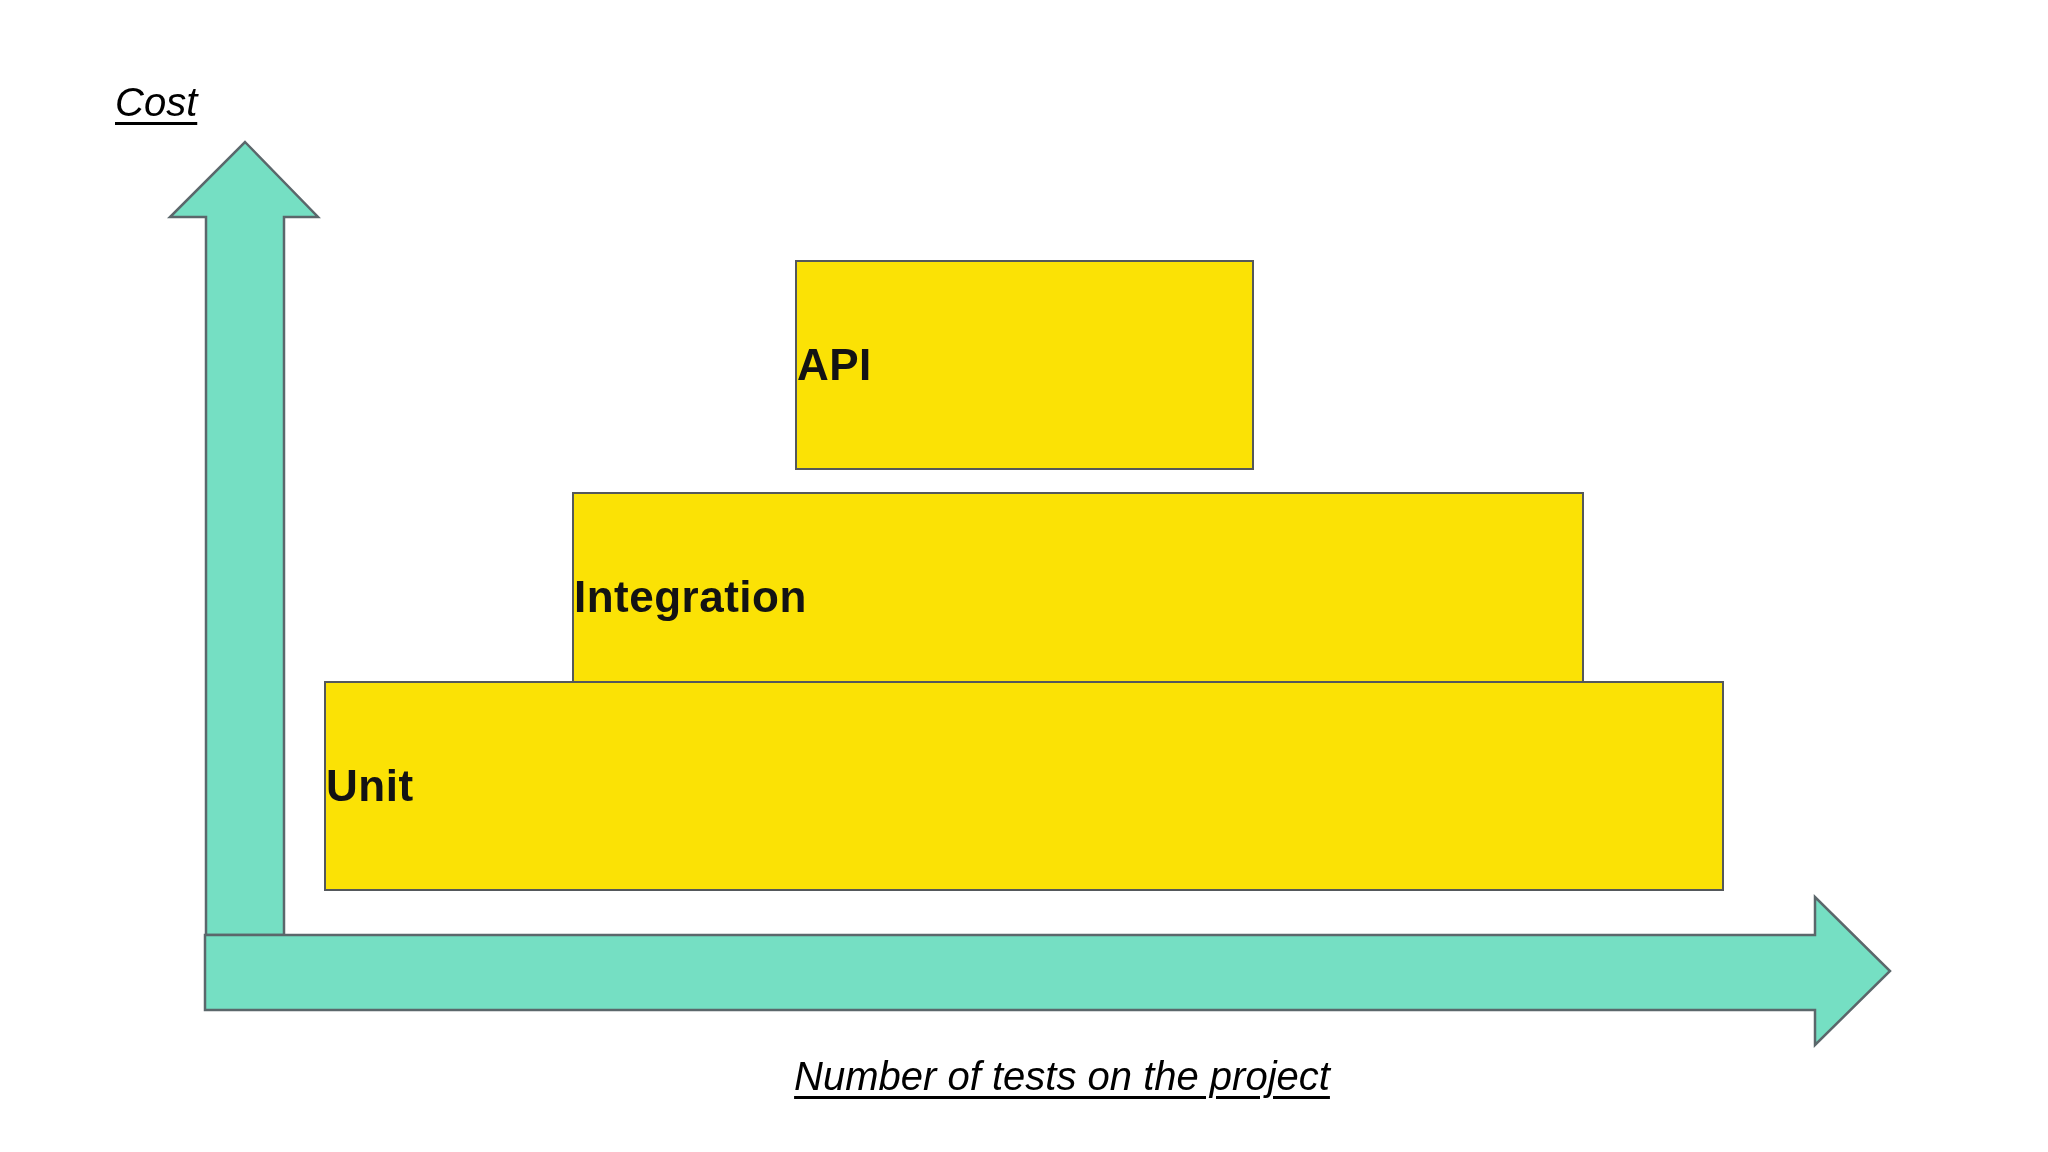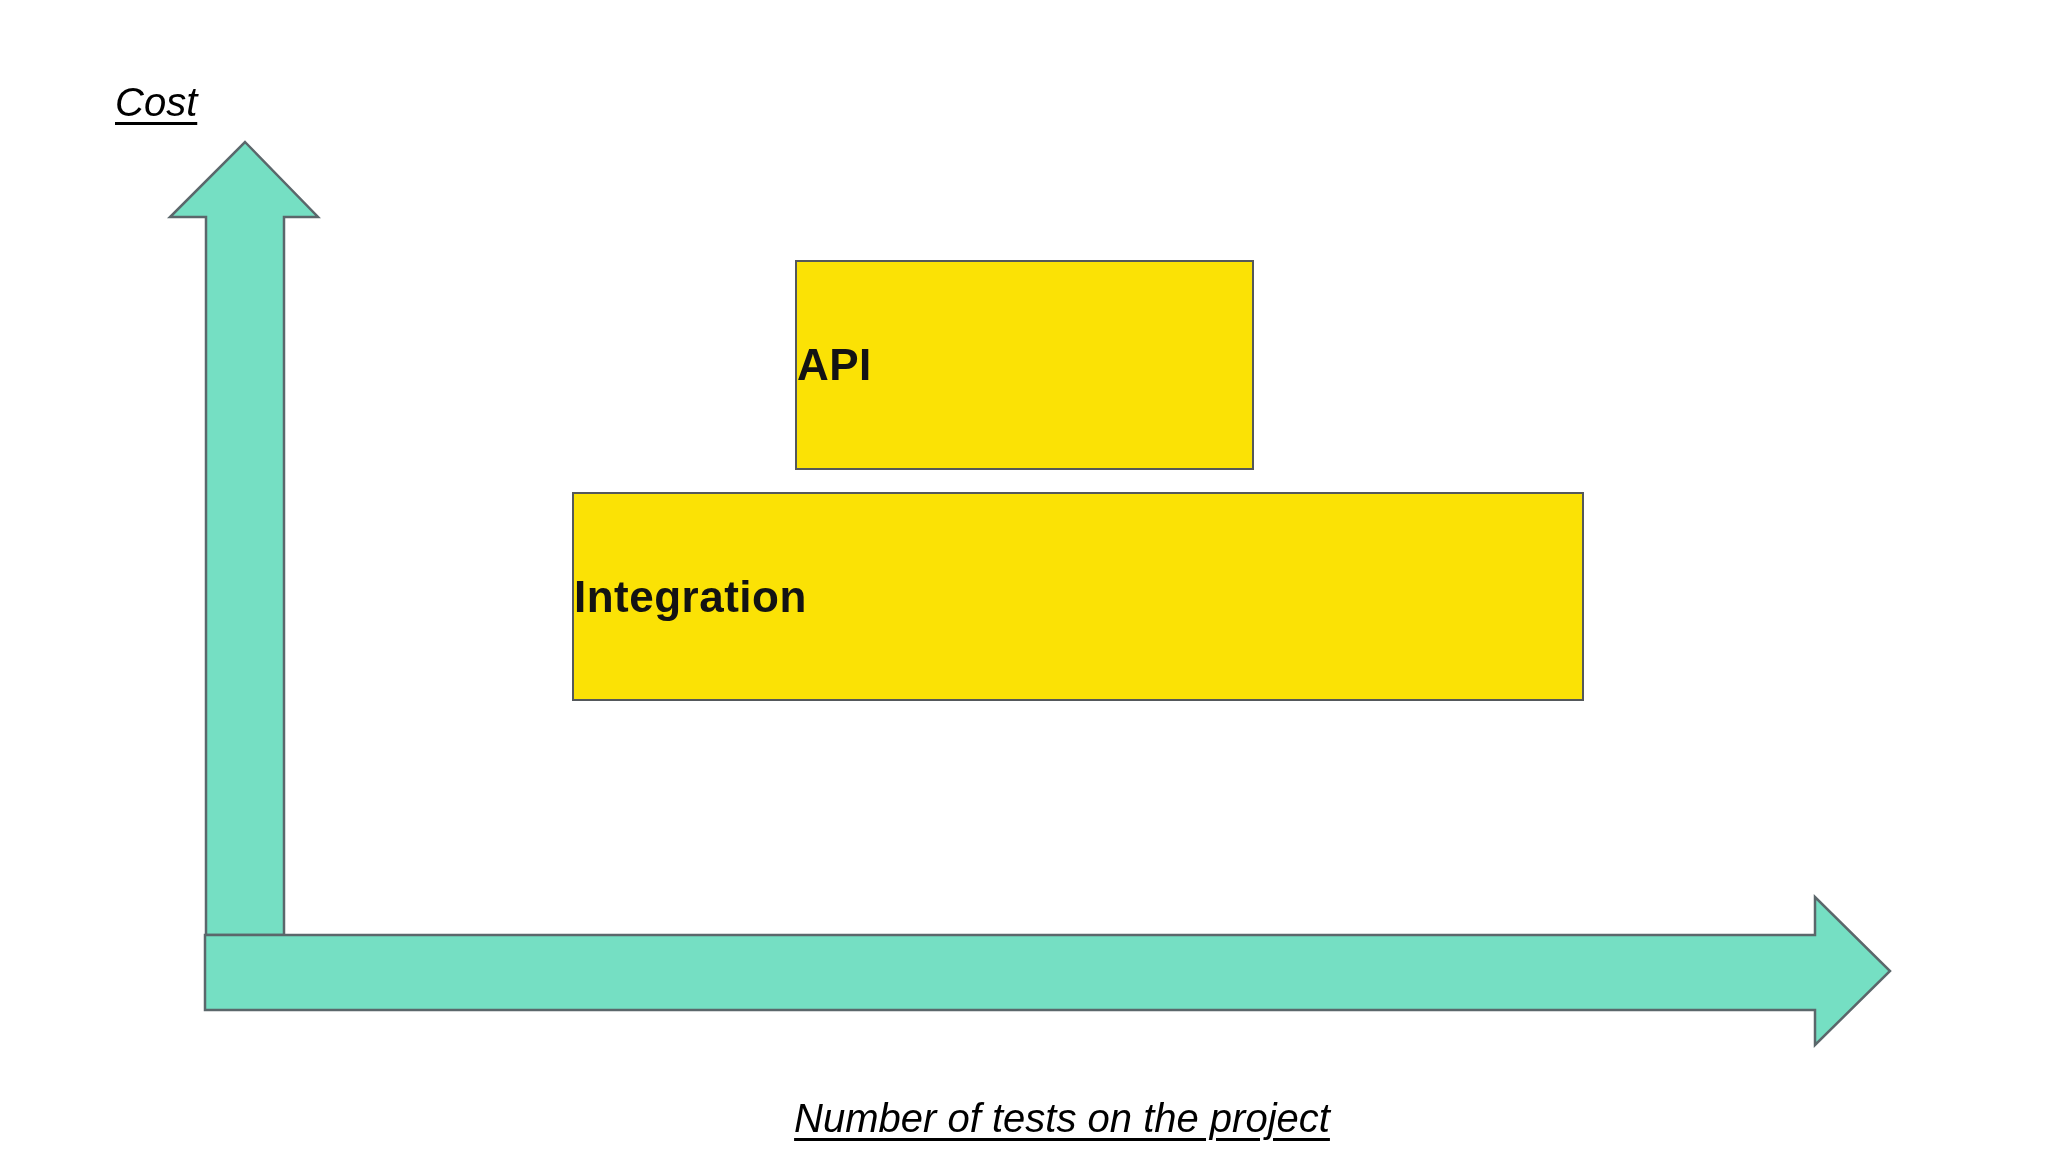--- a/index.html
+++ b/index.html
@@ -38,21 +38,21 @@
     position: absolute;
     font-style: italic;
     font-size: 40px;
     color: var(--label-text);
     text-decoration: underline;
     text-decoration-thickness: 3px;
     text-underline-offset: 6px;
     white-space: nowrap;
   }
   .y-axis-label { left: 115px; top: 80px; }
-  .x-axis-label { left: 1062px; top: 1054px; transform: translateX(-50%); margin-top: 42px; }
+  .x-axis-label { left: 1062px; top: 1054px; transform: translateX(-50%); }
   .level {
     position: absolute;
     background: var(--level-fill);
     border: 2px solid var(--level-border);
     display: flex;
     align-items: center;
     justify-content: flex-start;
   }
   .level-label {
     font-weight: 700;
@@ -78,16 +78,19 @@
   </svg>
 
   <div class="level level-api">
     <span class="level-label">API</span>
   </div>
 
   <div class="level level-integration">
     <span class="level-label">Integration</span>
   </div>
 
+  <div class="level level-unit">
+    <span class="level-label">Unit</span>
+  </div>
 
   <div class="axis-label x-axis-label">Number of tests on the project</div>
 
 </div>
 
 </body></html>

